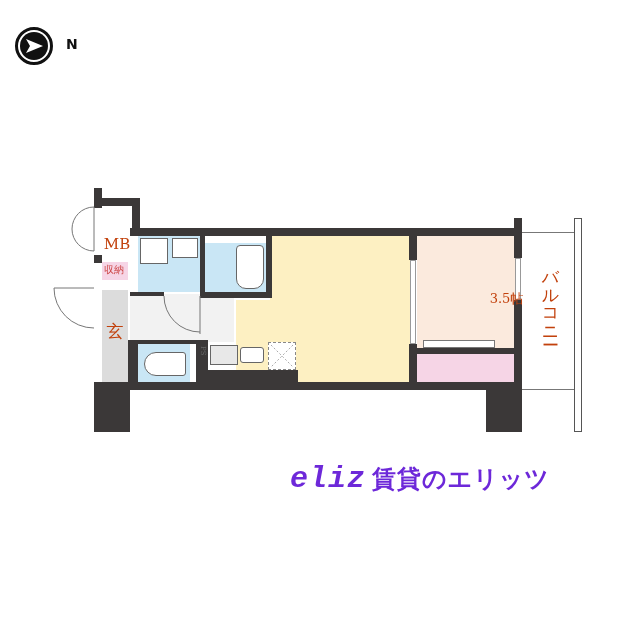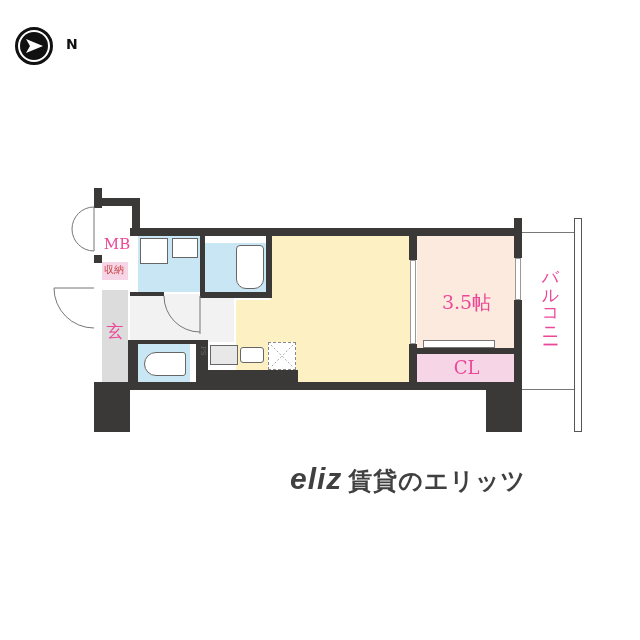--- a/index.html
+++ b/index.html
@@ -1,28 +1,28 @@
 <!DOCTYPE html>
 <html><head>
   <meta charset="utf-8">
   <style>
     html, body { margin: 0; padding: 0; background: #ffffff; }
     body { width: 640px; height: 640px; position: relative; overflow: hidden;
            font-family: "DejaVu Serif", "Liberation Serif", serif; }
     .abs { position: absolute; box-sizing: border-box; }
     .wall { position: absolute; background: #3b3838; }
-    .room-label { position: absolute; color: #ec4899; text-align: center; line-height: 1.1; }
+    .room-label { position: absolute; color: #c2410c; text-align: center; line-height: 1.1; }
     .compass { left: 15px; top: 27px; width: 38px; height: 38px; border-radius: 50%;
                border: 3px solid #111; background: #fff; }
     .compass-inner { position: absolute; left: 2px; top: 2px; width: 28px; height: 28px;
                      border-radius: 50%; background: #111; }
     .compass-n { position: absolute; left: 66px; top: 36px; font-family: "DejaVu Sans", sans-serif;
                  font-weight: bold; font-size: 14px; color: #111; }
-    .watermark { position: absolute; left: 290px; top: 462px; font-family: Liberation Sans, sans-serif;
-                 font-weight: bold; color: #404040; font-size: 24px; letter-spacing: 1px; }
+    .watermark { position: absolute; left: 290px; top: 462px; font-family: Liberation Mono, monospace;
+                 font-weight: bold; color: #6d28d9; font-size: 24px; letter-spacing: 1px; }
     .watermark .logo { font-style: italic; font-size: 30px; margin-right: 6px; }
   </style>
 </head>
 <body>
 
 <div class="abs compass">
   <div class="compass-inner">
     <svg width="28" height="28" viewBox="0 0 28 28">
       <polygon points="6,7 23,14 6,21 10,14" fill="#fff"></polygon>
     </svg>
@@ -91,22 +91,21 @@
   <div class="abs" style="left:144px;top:352px;width:42px;height:24px;border:1px solid #666;border-radius:12px 3px 3px 12px;background:#fff;"></div>
   <div class="abs" style="left:210px;top:345px;width:28px;height:20px;border:1px solid #666;background:#e8e8e8;"></div>
   <div class="abs" style="left:240px;top:347px;width:24px;height:16px;border:1px solid #666;border-radius:3px;background:#fff;"></div>
   <div class="abs" style="left:268px;top:342px;width:28px;height:28px;border:1px dashed #888;background:#fff;">
     <svg width="26" height="26">
         <path d="M2,2 L24,24 M24,2 L2,24" stroke="#aaa" stroke-dasharray="2,2"></path>
       </svg>
   </div>
   <div class="abs" style="left:423px;top:340px;width:72px;height:8px;border:1px solid #777;background:#fff;"></div>
 
-  <div class="room-label" style="left:417px;top:292px;width:99px;font-size:19px;">3.5帖</div>
-  <div class="room-label" style="left:417px;top:358px;width:99px;font-size:18px;">CL</div>
+  <div class="room-label" style="left:417px;top:292px;width:99px;font-size:13px;padding-left:40px;">3.5帖</div>
   <div class="room-label" style="left:538px;top:258px;width:22px;font-size:17px;writing-mode:vertical-rl;">バルコニー</div>
   <div class="room-label" style="left:102px;top:322px;width:26px;font-size:17px;">玄</div>
   <div class="room-label" style="left:102px;top:236px;width:30px;font-size:15px;">MB</div>
   <div class="room-label" style="left:102px;top:264px;width:24px;font-size:10px;color:#c44;">収納</div>
   <div class="room-label" style="left:198px;top:346px;width:8px;font-size:7px;writing-mode:vertical-rl;color:#666;">PS</div>
 </div>
 
 <div class="watermark">
   <span class="logo">eliz</span><span>賃貸のエリッツ</span>
 </div>

